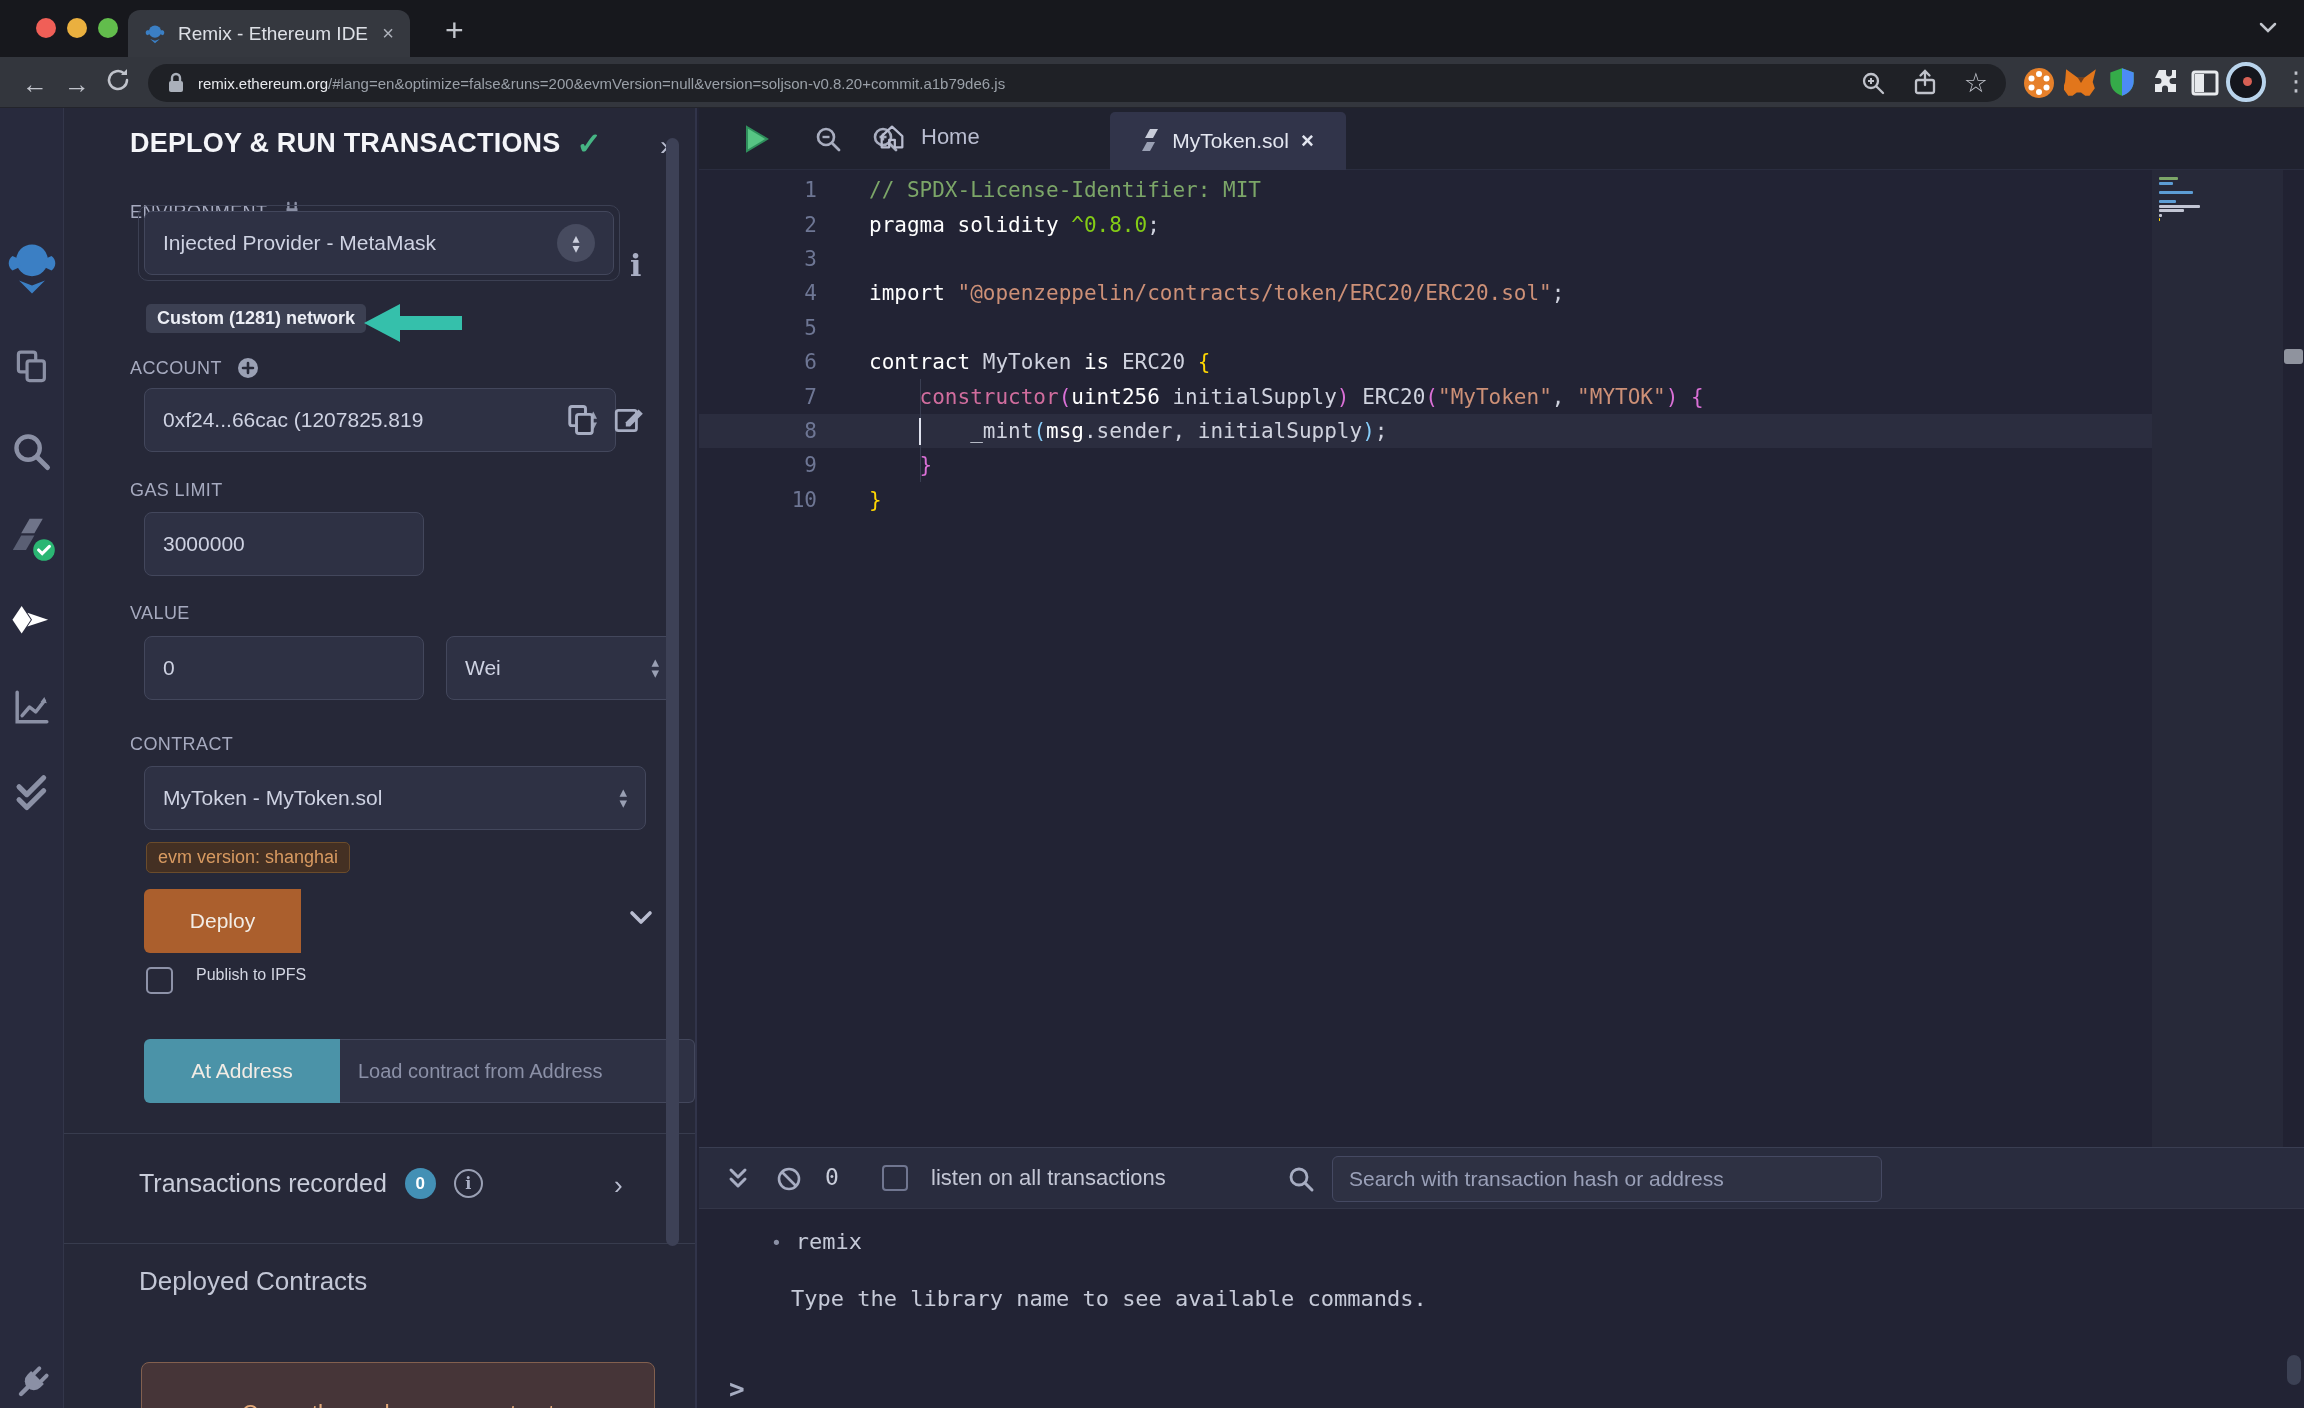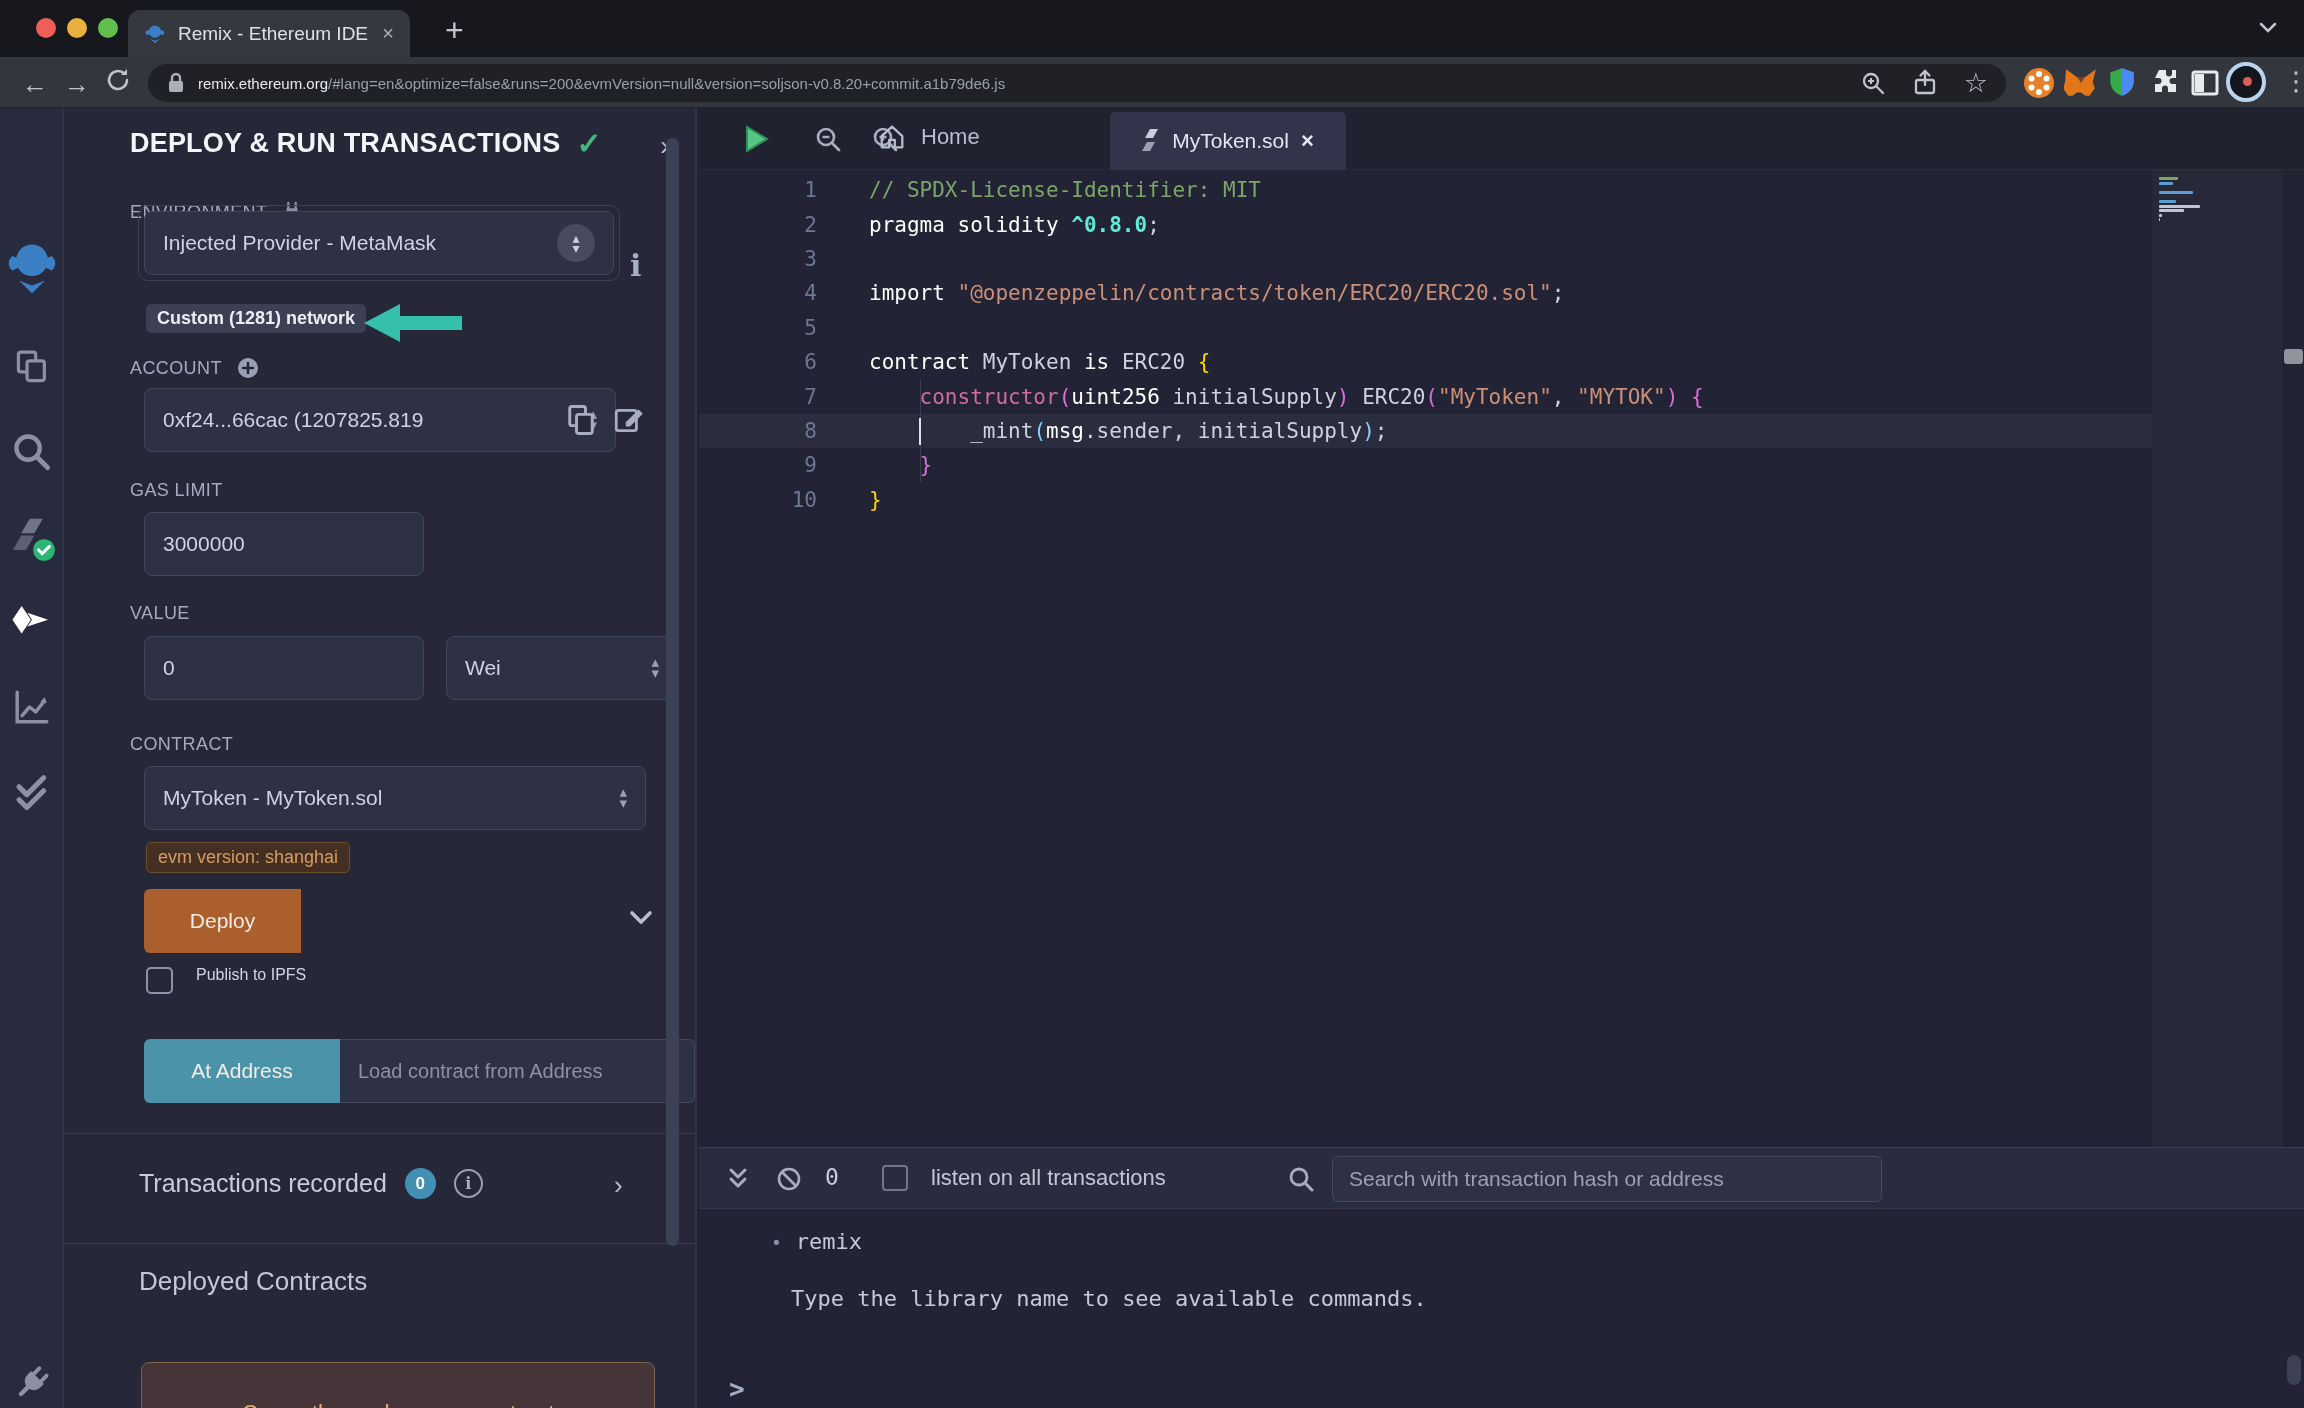--- a/index.html
+++ b/index.html
@@ -64,21 +64,21 @@
   .tabbar{position:absolute;left:0;top:0;width:1605px;height:62px;background:#20222f;border-bottom:1px solid #2a2d3f}
   .etab{position:absolute;left:411px;top:4px;width:236px;height:58px;background:#31344a;border-radius:5px 5px 0 0;display:flex;align-items:center;justify-content:center;gap:12px;color:#e3e6f0;font-size:21px}
   .etab .close{color:#e3e6f0;font-size:22px;font-weight:700}
   .hometab{position:absolute;left:178px;top:14px;display:flex;align-items:center;gap:14px;color:#b9bdd0;font-size:22px}
   .codewrap{position:absolute;left:0;top:62px;width:1453px;height:977px;padding-top:3px;font-family:"DejaVu Sans Mono",monospace;font-size:21px}
   .code-line{display:flex;height:34.4px;align-items:center;white-space:pre}
   .code-line.current{background:rgba(125,135,165,.10)}
   .ln{width:118px;text-align:right;color:#6e7694;flex:none}
   .ct{margin-left:52px}
   .tok-c{color:#7ca668}.tok-k{color:#ffffff}.tok-s{color:#cd9077}.tok-p{color:#cfd2de}
-  .tok-n{color:#5eead4;font-weight:700}.tok-fn{color:#d16d9e}
+  .tok-n{color:#84cc16;font-weight:400}.tok-fn{color:#d16d9e}
   .tok-b1{color:#ffd702}.tok-b2{color:#da70d6}.tok-b3{color:#87cefa}
   .iguide{position:absolute;left:221px;width:1px;background:#3a3e52}
   .cursor{position:absolute;left:220px;width:2px;height:27px;background:#dfe2ee}
   .minimap{position:absolute;left:1453px;top:62px;width:131px;height:977px;background:#272939;padding:7px 0 0 7px}
   .mmbar{height:3px;margin-bottom:1.6px;border-radius:1px}
   .egutter{position:absolute;left:1584px;top:62px;width:21px;height:977px;background:#212232}
   .ethumb{position:absolute;left:1px;top:179px;width:19px;height:15px;border-radius:3px;background:#8f939e}
 
   
   .terminal{position:absolute;left:0;top:1039px;width:1605px;height:261px;background:#222334;border-top:1px solid #3a3e52}

